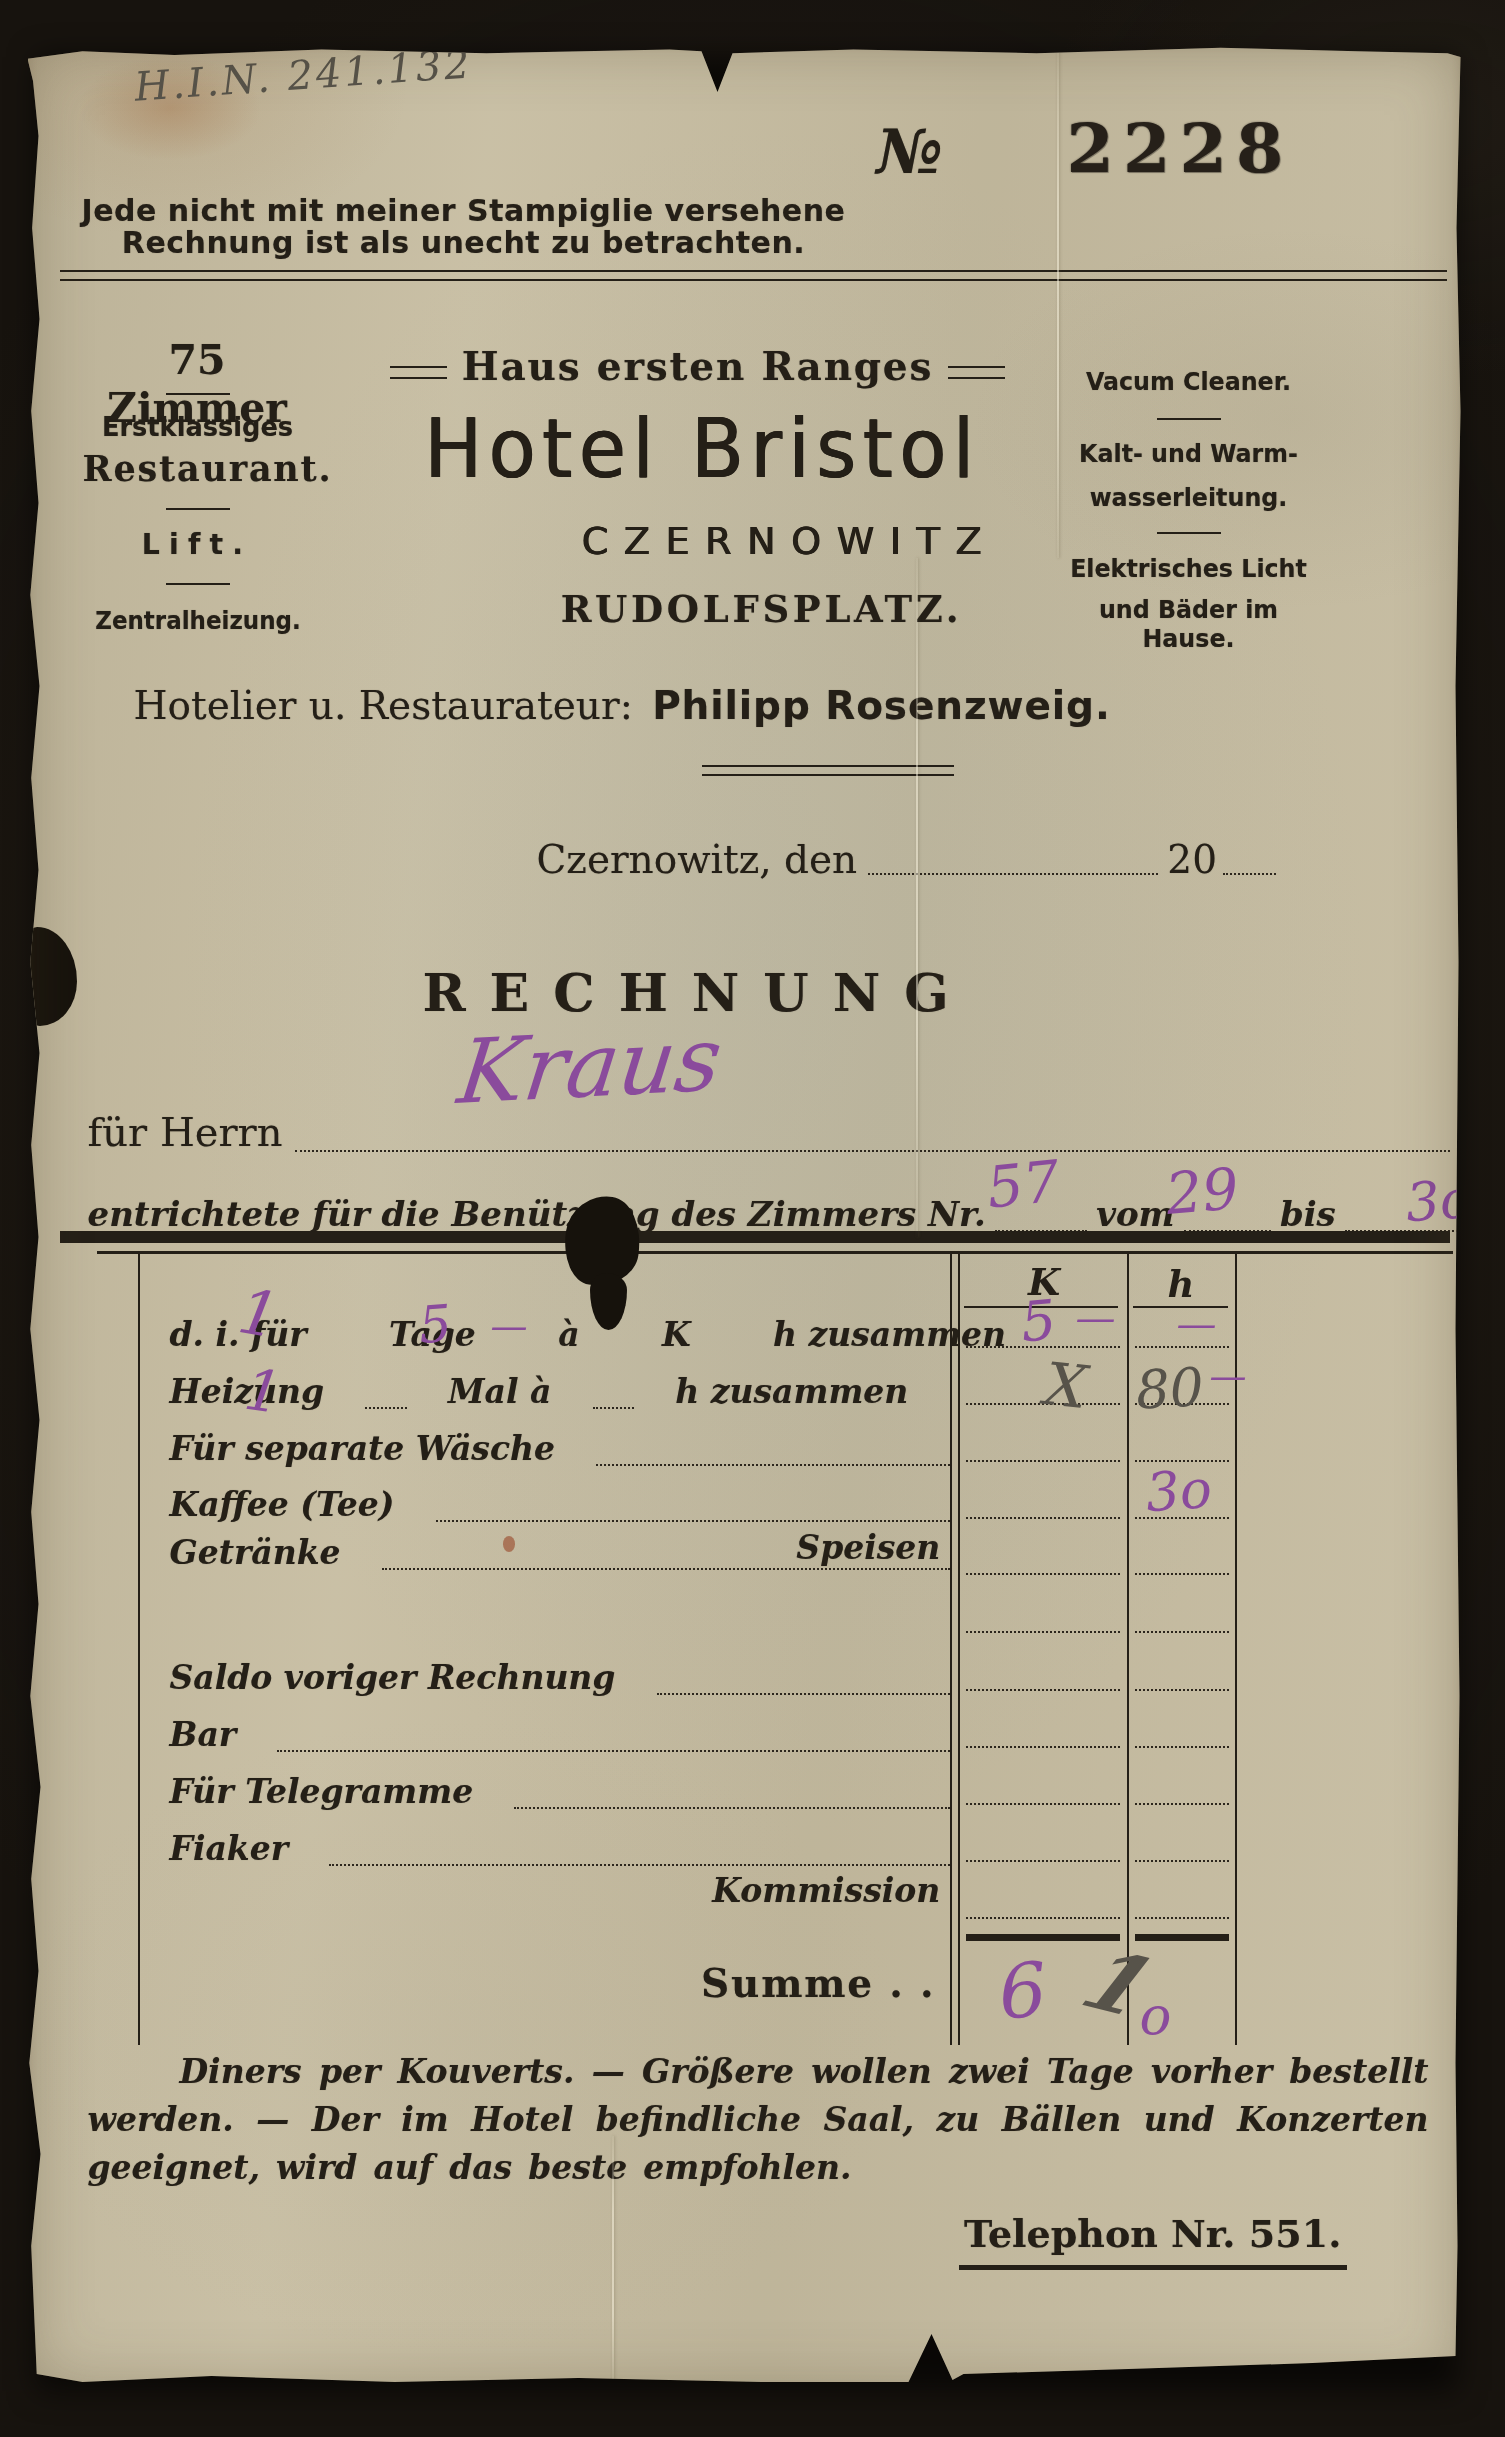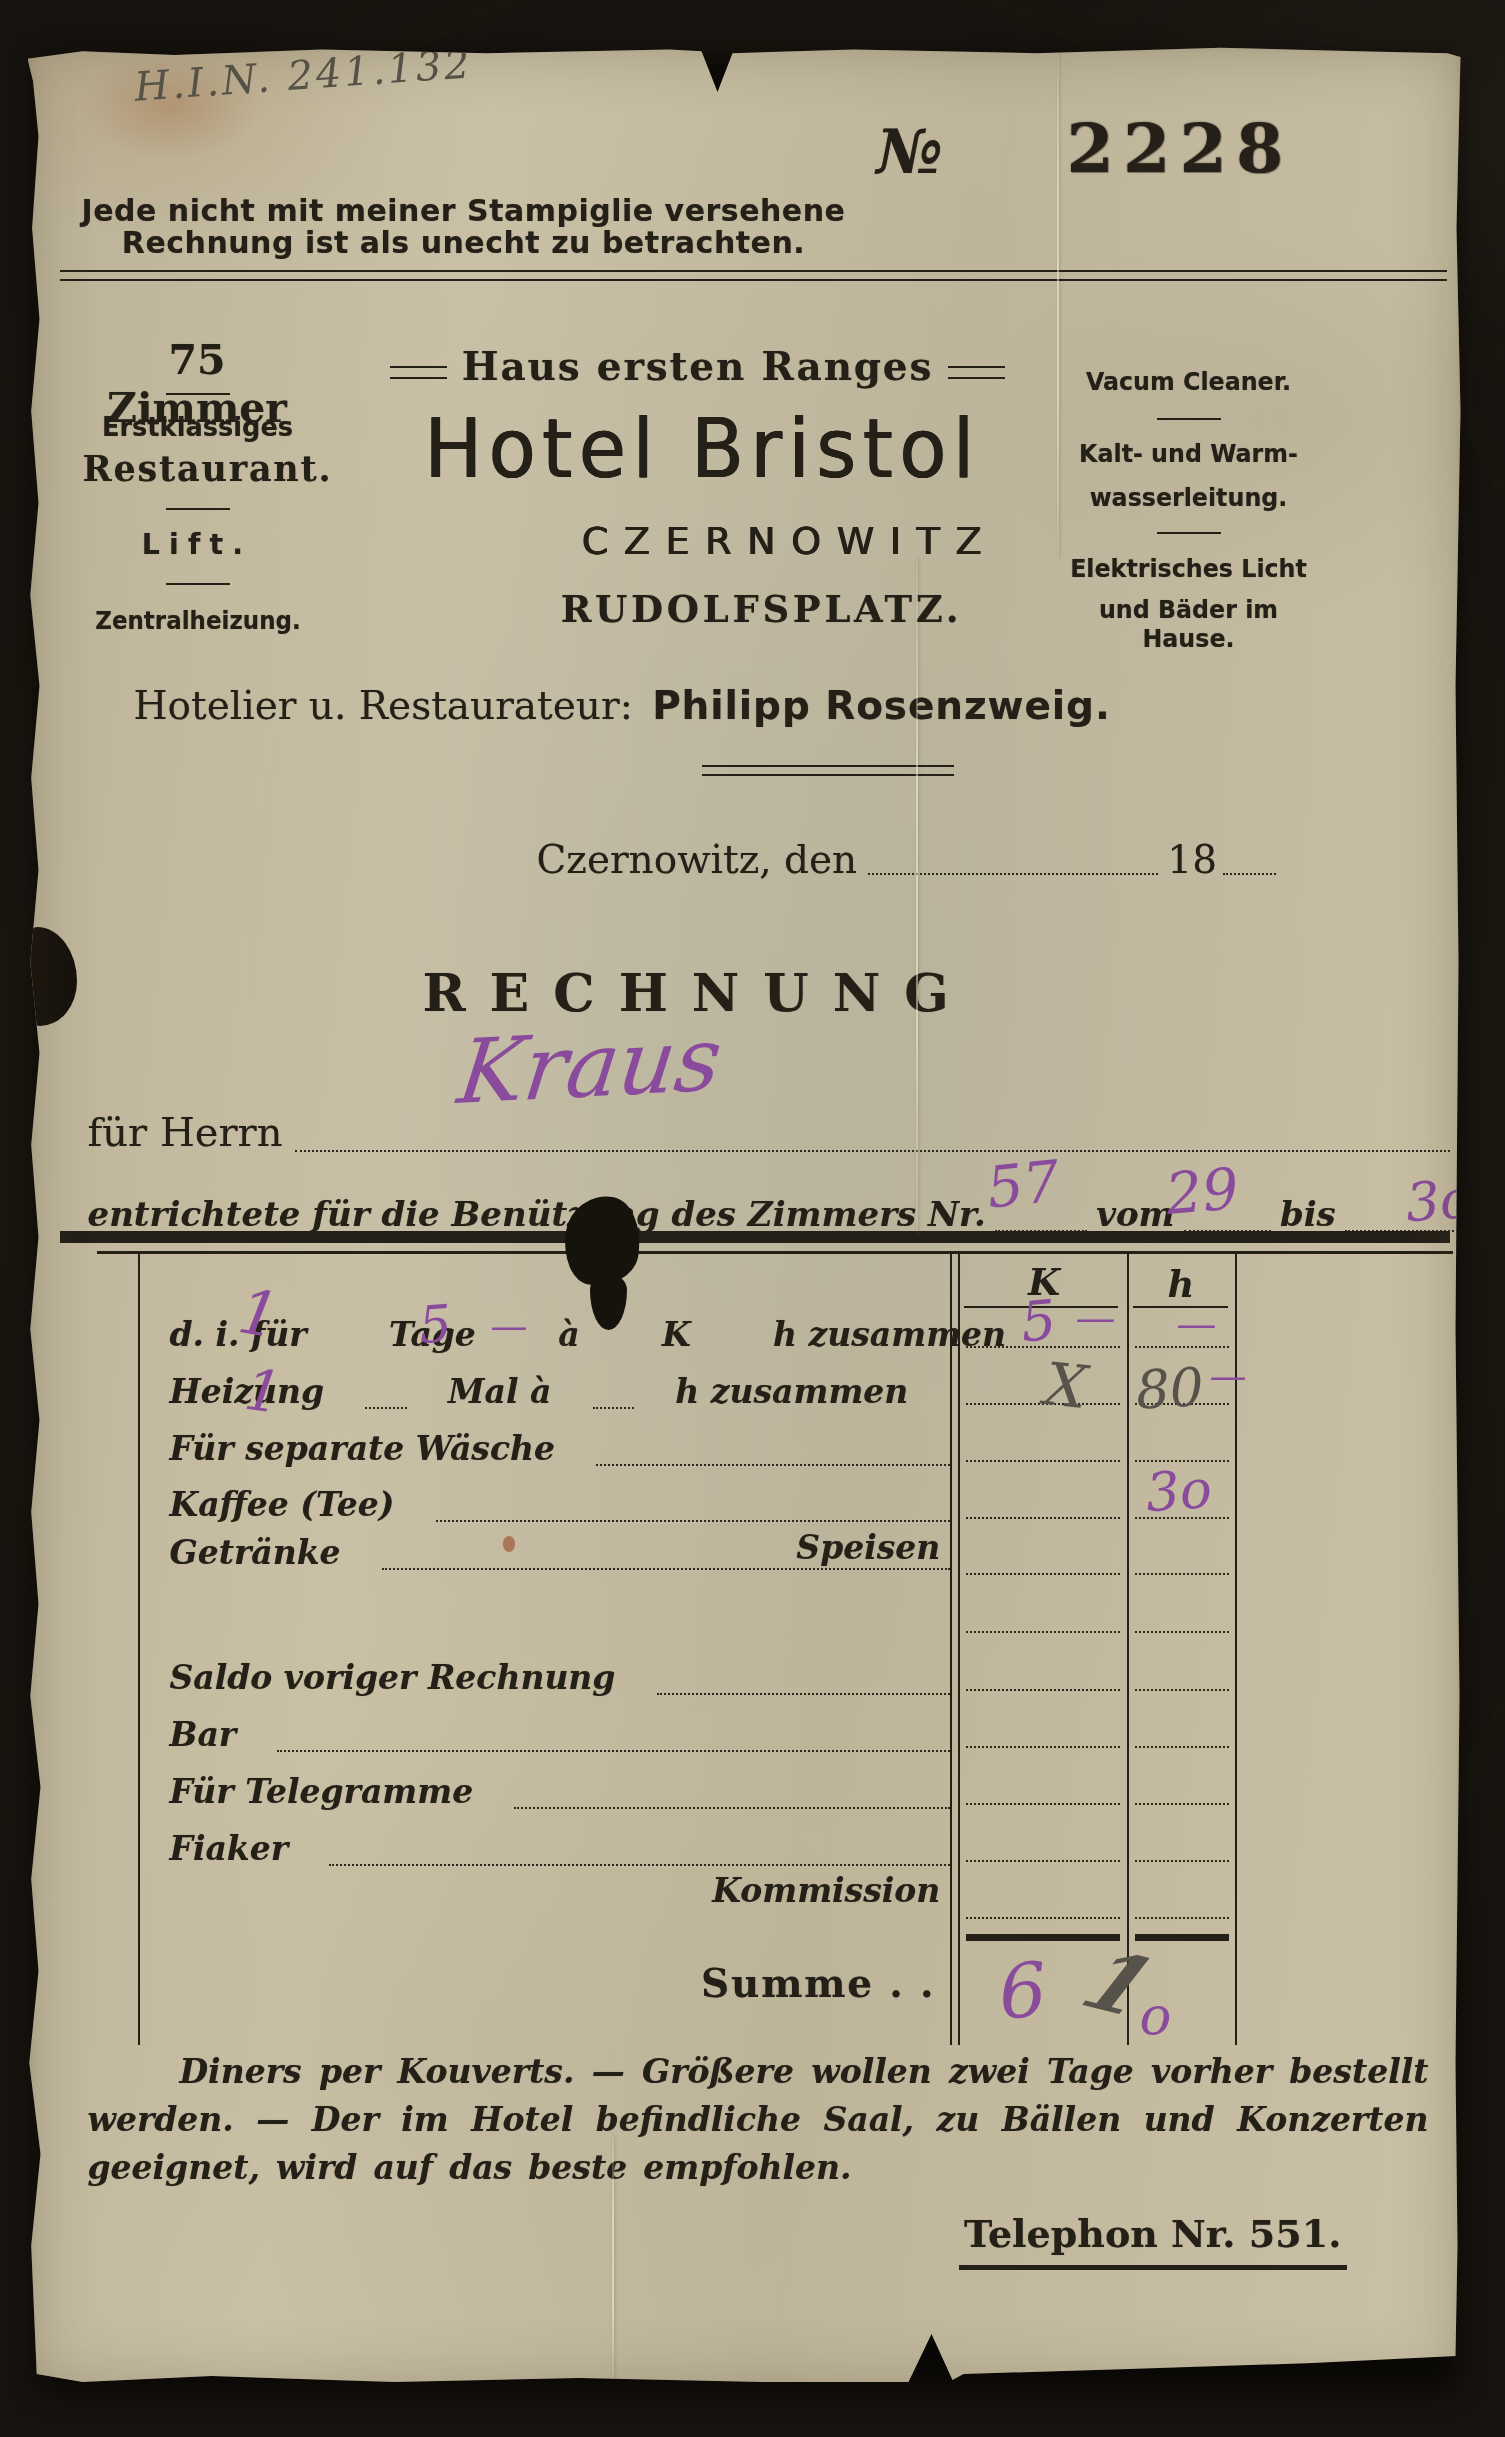--- a/index.html
+++ b/index.html
@@ -104,21 +104,21 @@
 
   <div class="abs" style="left:106px;top:639px;width:1229px;white-space:nowrap;">
     <span class="serif ink" style="font-size:39px;">Hotelier u. Restaurateur:</span>
     <span class="sans ink" style="font-size:39px;font-weight:bold;margin-left:14.7px;letter-spacing:0.9px;">Philipp Rosenzweig.</span>
   </div>
   <div class="abs dblrule" style="left:674px;top:721px;width:252px;"></div>
 
   <div class="abs leader" style="left:509px;top:787px;width:739px;height:48px;">
     <span class="serif ink" style="font-size:39px;line-height:1;white-space:nowrap;margin-right:11px;">Czernowitz, den</span>
     <span class="dots fill" style="margin:0 9.2px 3.7px 0;"></span>
-    <span class="serif ink" style="font-size:39px;line-height:1;">18</span>
+    <span class="serif ink" style="font-size:39px;line-height:1;">20</span>
     <span class="dots" style="width:53px;margin:0 0 3.7px 5.5px;"></span>
   </div>
 
   <div class="abs serif ctr ink" style="left:294px;top:918px;width:752px;font-size:52px;font-weight:bold;letter-spacing:24px;">RECHNUNG</div>
 
   <div class="abs leader" style="left:60px;top:1055px;width:1362px;height:53px;">
     <span class="serif ink" style="font-size:40px;line-height:1;white-space:nowrap;margin-right:13px;">für Herrn</span>
     <span class="dots fill"></span>
   </div>
   <div class="abs hand" style="left:431px;top:978px;font-size:88px;transform:rotate(-3deg) skewX(-10deg);">Kraus</div>

